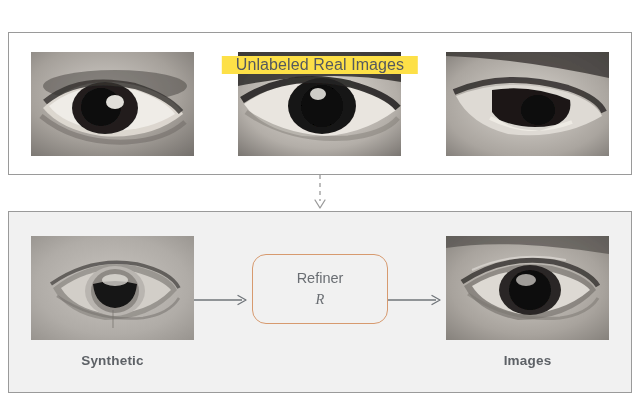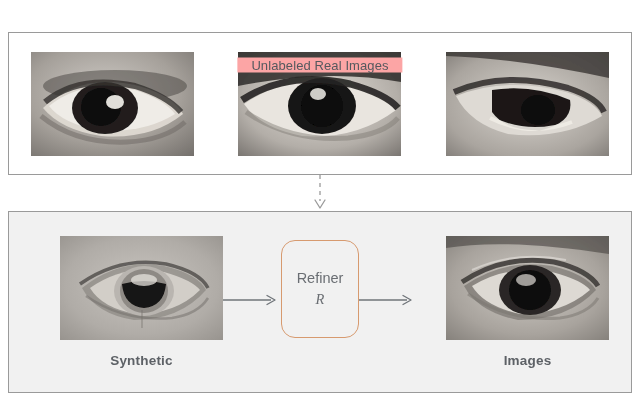--- a/index.html
+++ b/index.html
@@ -24,23 +24,23 @@
     height: 143px;
     box-sizing: border-box;
     border: 1px solid #9a9a9a;
     background: #ffffff;
   }
   #real-panel-title {
     position: absolute;
     left: 50%;
     top: 32px;
     transform: translate(-50%, -50%);
-    background: #fca5a5;
+    background: #fde047;
     padding: 0 14px;
-    font-size: 13px;
+    font-size: 16px;
     color: #55595e;
     white-space: nowrap;
     letter-spacing: .1px;
     text-align: center;
   }
   #real-row {
     position: absolute;
     left: 0;
     top: 0;
     width: 100%;
@@ -84,41 +84,40 @@
     display: flex;
     align-items: center;
     justify-content: space-between;
     padding: 0 22px;
     box-sizing: border-box;
   }
   .stage {
     display: flex;
     flex-direction: column;
     align-items: center;
-    margin-left: 29px;
   }
   .stage-thumb {
     width: 163px;
     height: 104px;
     position: relative;
     overflow: hidden;
     background: #8d8d8d;
   }
   .stage-label {
     margin-top: 13px;
     font-size: 13.5px;
     font-weight: bold;
     color: #5d6166;
     letter-spacing: .2px;
   }
   .flow-arrow { flex: 0 0 auto; }
 
   #refiner-box {
     width: 167px;
-    height: 98px;
+    height: 70px;
     box-sizing: border-box;
     border: 1.4px solid #d79a6f;
     border-radius: 14px;
     background: #f1f1f1;
     display: flex;
     flex-direction: column;
     align-items: center;
     justify-content: center;
     margin-bottom: 26px;
   }

